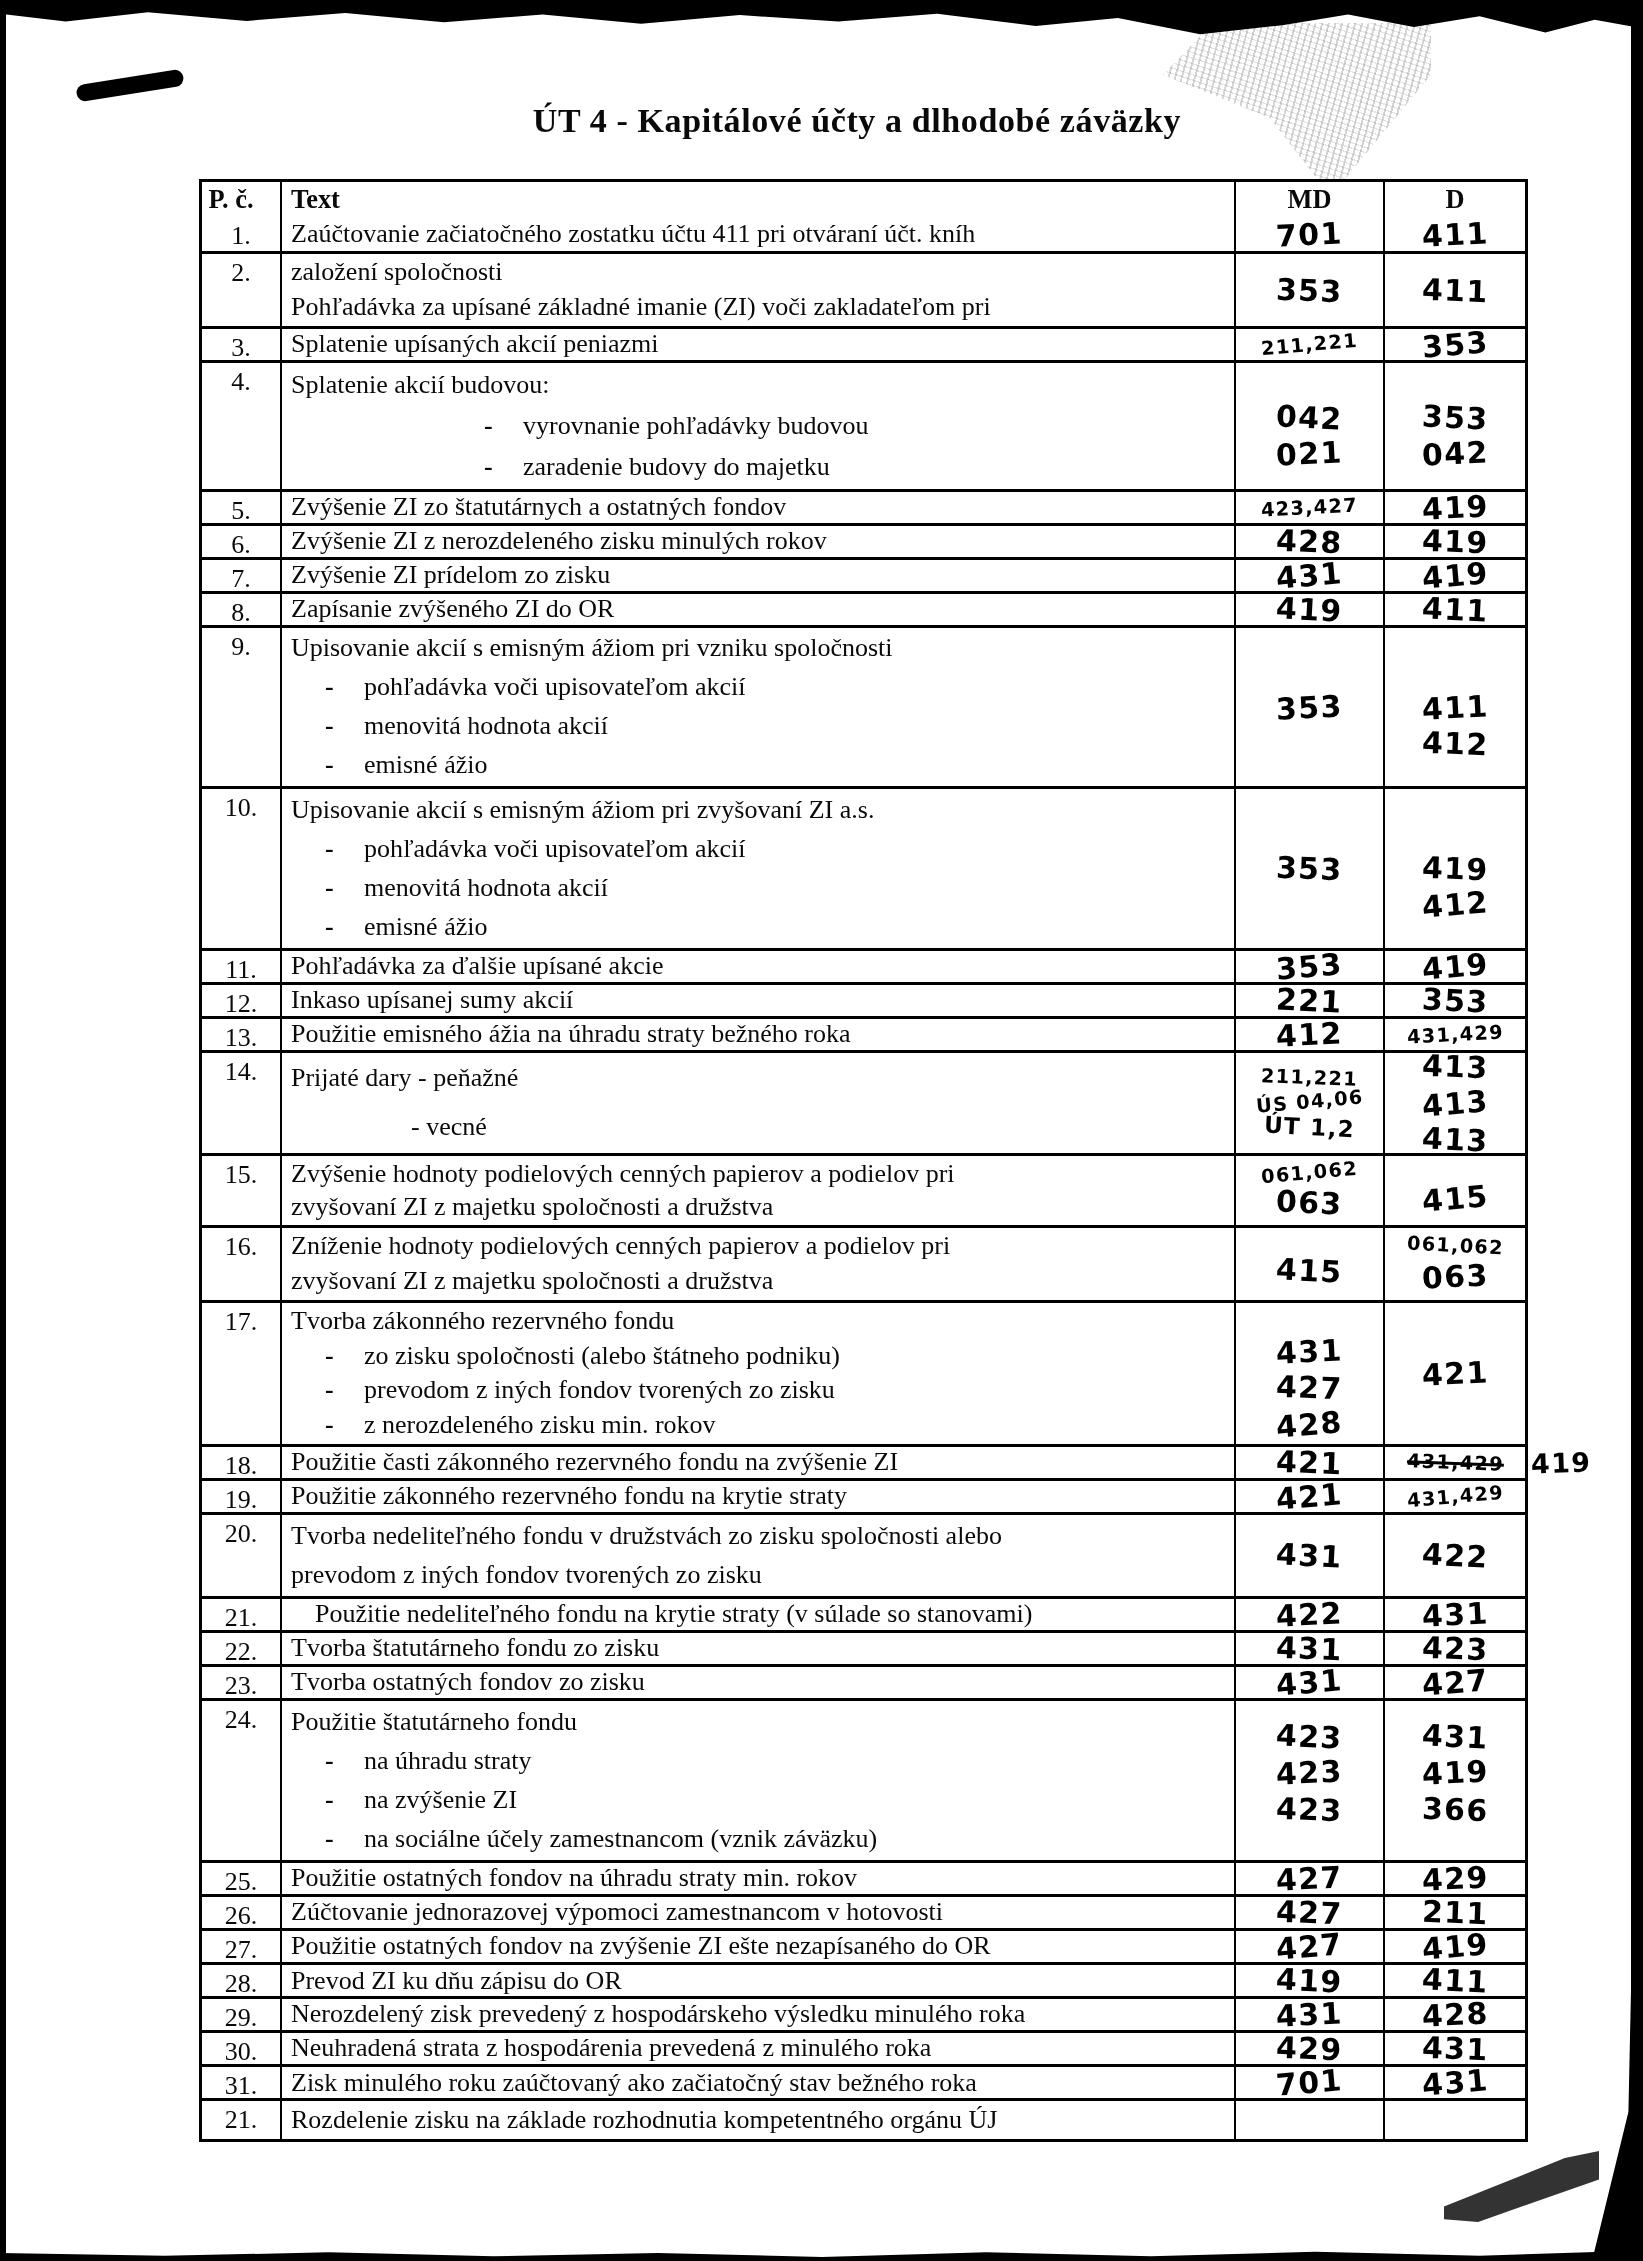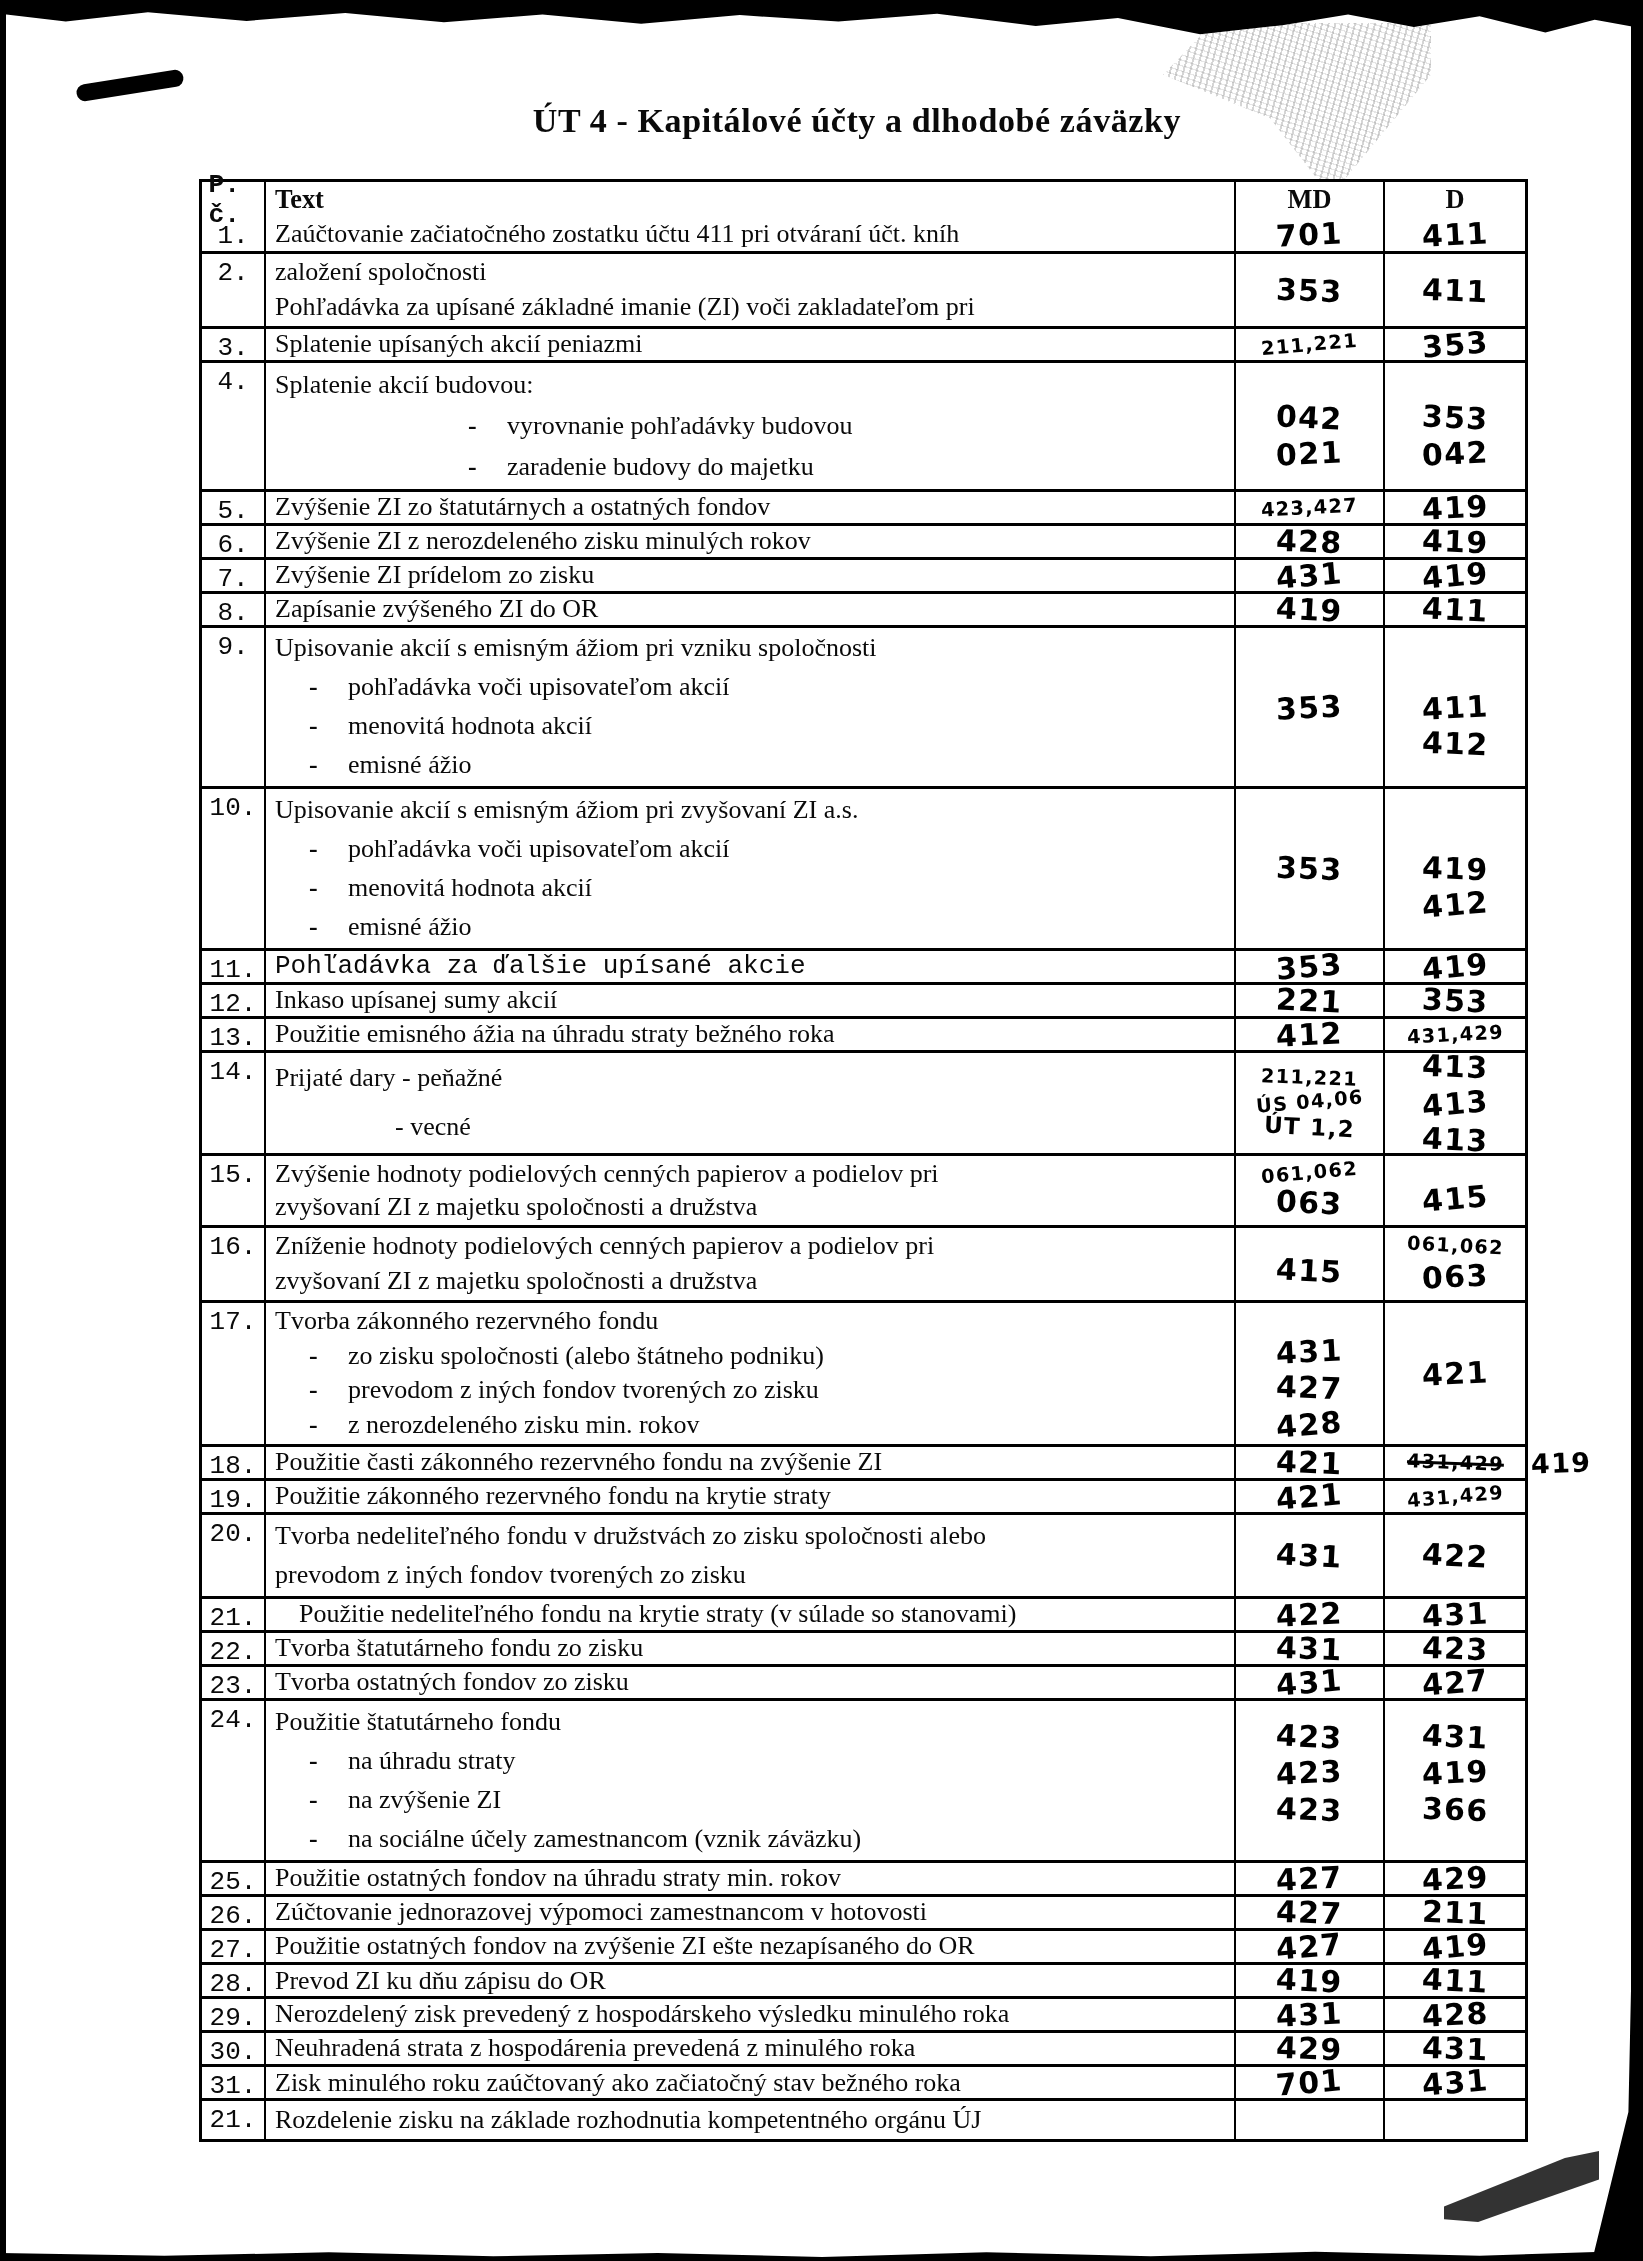--- a/index.html
+++ b/index.html
@@ -46,21 +46,21 @@
     text-align:center;font-size:34px;font-weight:bold;letter-spacing:0.6px;
   }
   
   #acct-table{
     position:absolute;left:199px;top:179px;width:1329px;
     border:3.9px solid #000;box-sizing:border-box;background:#fff;
   }
   .row{display:flex;box-sizing:border-box;border-top:3.2px solid #000;position:relative;}
   .row:first-child{border-top:none;}
   .cell{box-sizing:border-box;position:relative;}
-  .cell.num {width:64px;border-right:2.6px solid #000;display:flex;align-items:flex-start;justify-content:center;padding-top:3.9px;font-size:26px;font-family:Liberation Mono, monospace;}
+  .cell.num {width:80px;border-right:2.6px solid #000;display:flex;align-items:flex-start;justify-content:center;padding-top:3.9px;font-size:26px;}
   .cell.text{flex:1;border-right:2.6px solid #000;display:flex;flex-direction:column;justify-content:space-around;padding:1.3px 0 1.3px 9px;}
   .cell.md  {width:149px;border-right:2.6px solid #000;}
   .cell.d   {width:140px;}
   .cell.md,.cell.d{display:flex;flex-direction:column;align-items:center;justify-content:center;gap:1.3px;}
   .hdr{height:35px;align-items:stretch;}
   .hdr .cell{display:flex;align-items:center;font-size:26.4px;font-weight:600;}
   .hdr .cell.num{justify-content:flex-start;padding:0 0 0 6.4px;}
   .hdr .cell.text{flex-direction:row;justify-content:flex-start;padding-left:9px;font-family:Liberation Serif, serif;}
   .hdr .cell.md,.hdr .cell.d{justify-content:center;}
   .line{font-size:26px;line-height:1.18;display:flex;align-items:baseline;}
@@ -279,21 +279,21 @@
           <div class="cell md">
             <div class="hw" style="font-size: 30px; transform: rotate(2deg);">353</div>
           </div>
           <div class="cell d" style="justify-content: flex-start; padding-top: 62px;">
             <div class="hw" style="font-size: 30px; transform: rotate(2deg);">419</div>
             <div class="hw" style="font-size: 30px; transform: rotate(-5deg);">412</div>
           </div>
         </div>
         <div class="row" style="height: 34px;">
           <div class="cell num">11.</div>
-          <div class="cell text" style="justify-content: center; font-family: Liberation Mono, monospace;">
+          <div class="cell text" style="justify-content: center;">
             <div class="line">
               <div class="t" style="display: inline;">Pohľadávka za ďalšie upísané akcie</div>
             </div>
           </div>
           <div class="cell md">
             <div class="hw" style="font-size: 30px; transform: rotate(-5deg);">353</div>
           </div>
           <div class="cell d">
             <div class="hw" style="font-size: 30px; transform: rotate(-5deg);">419</div>
           </div>

